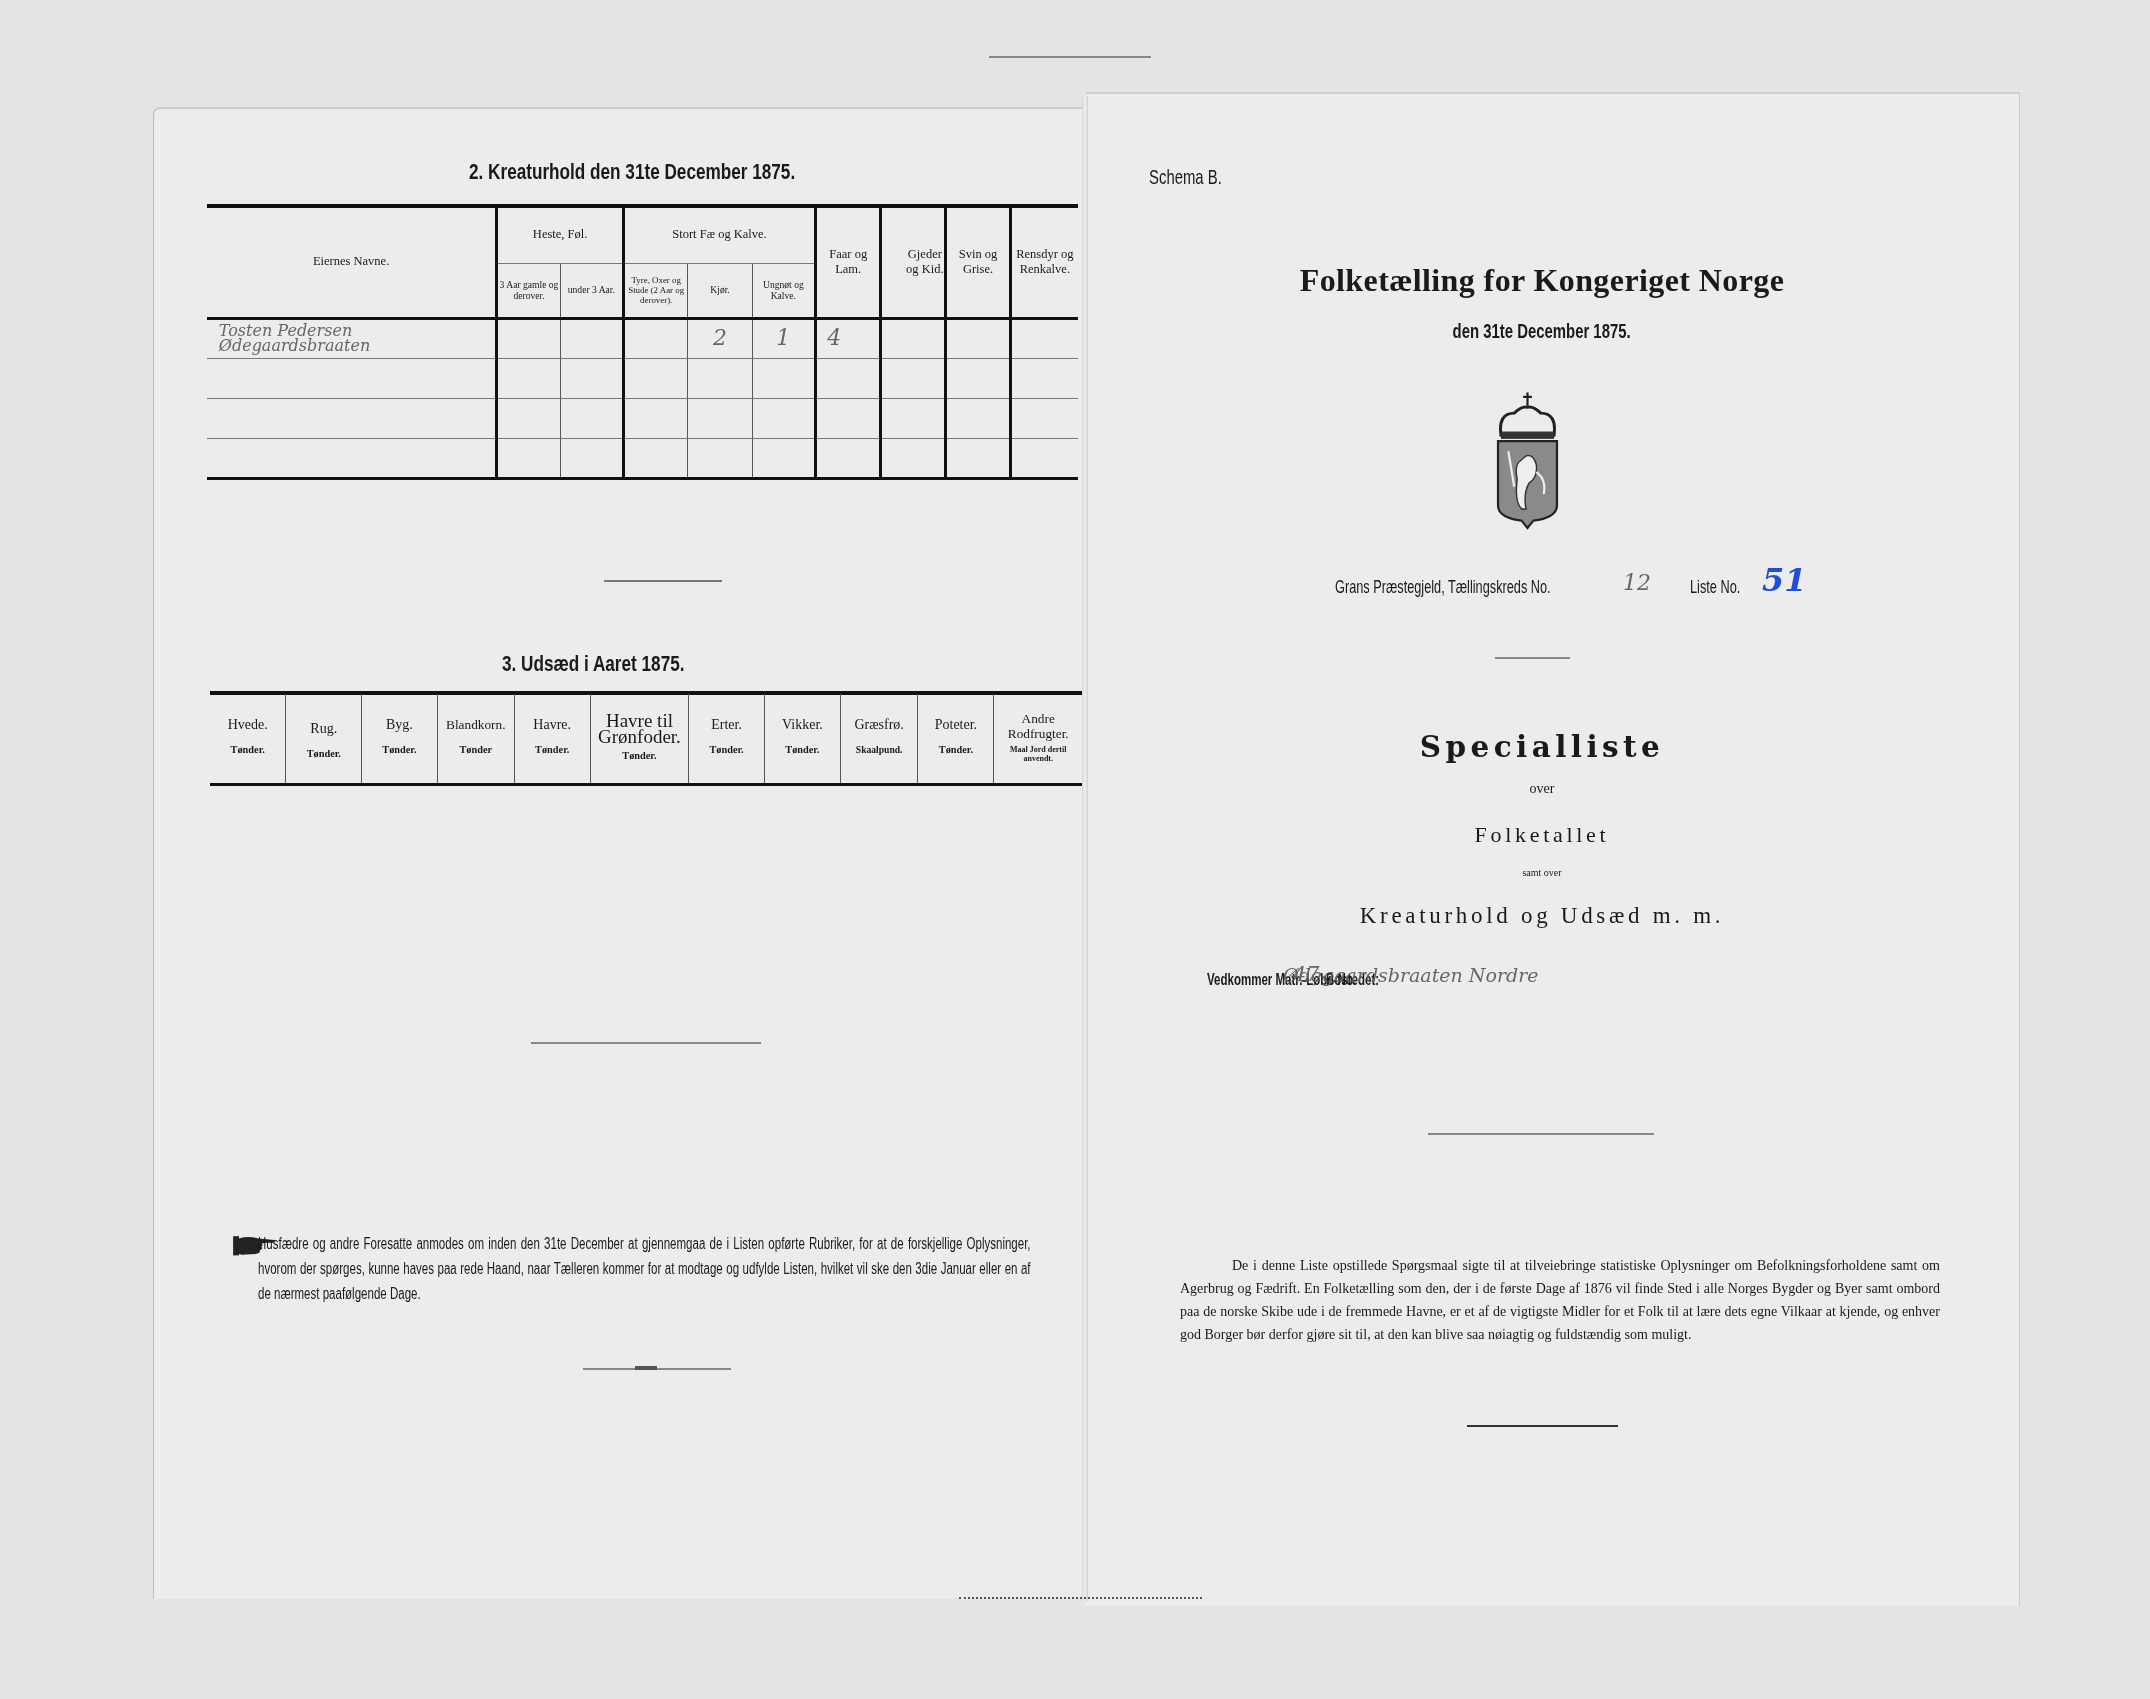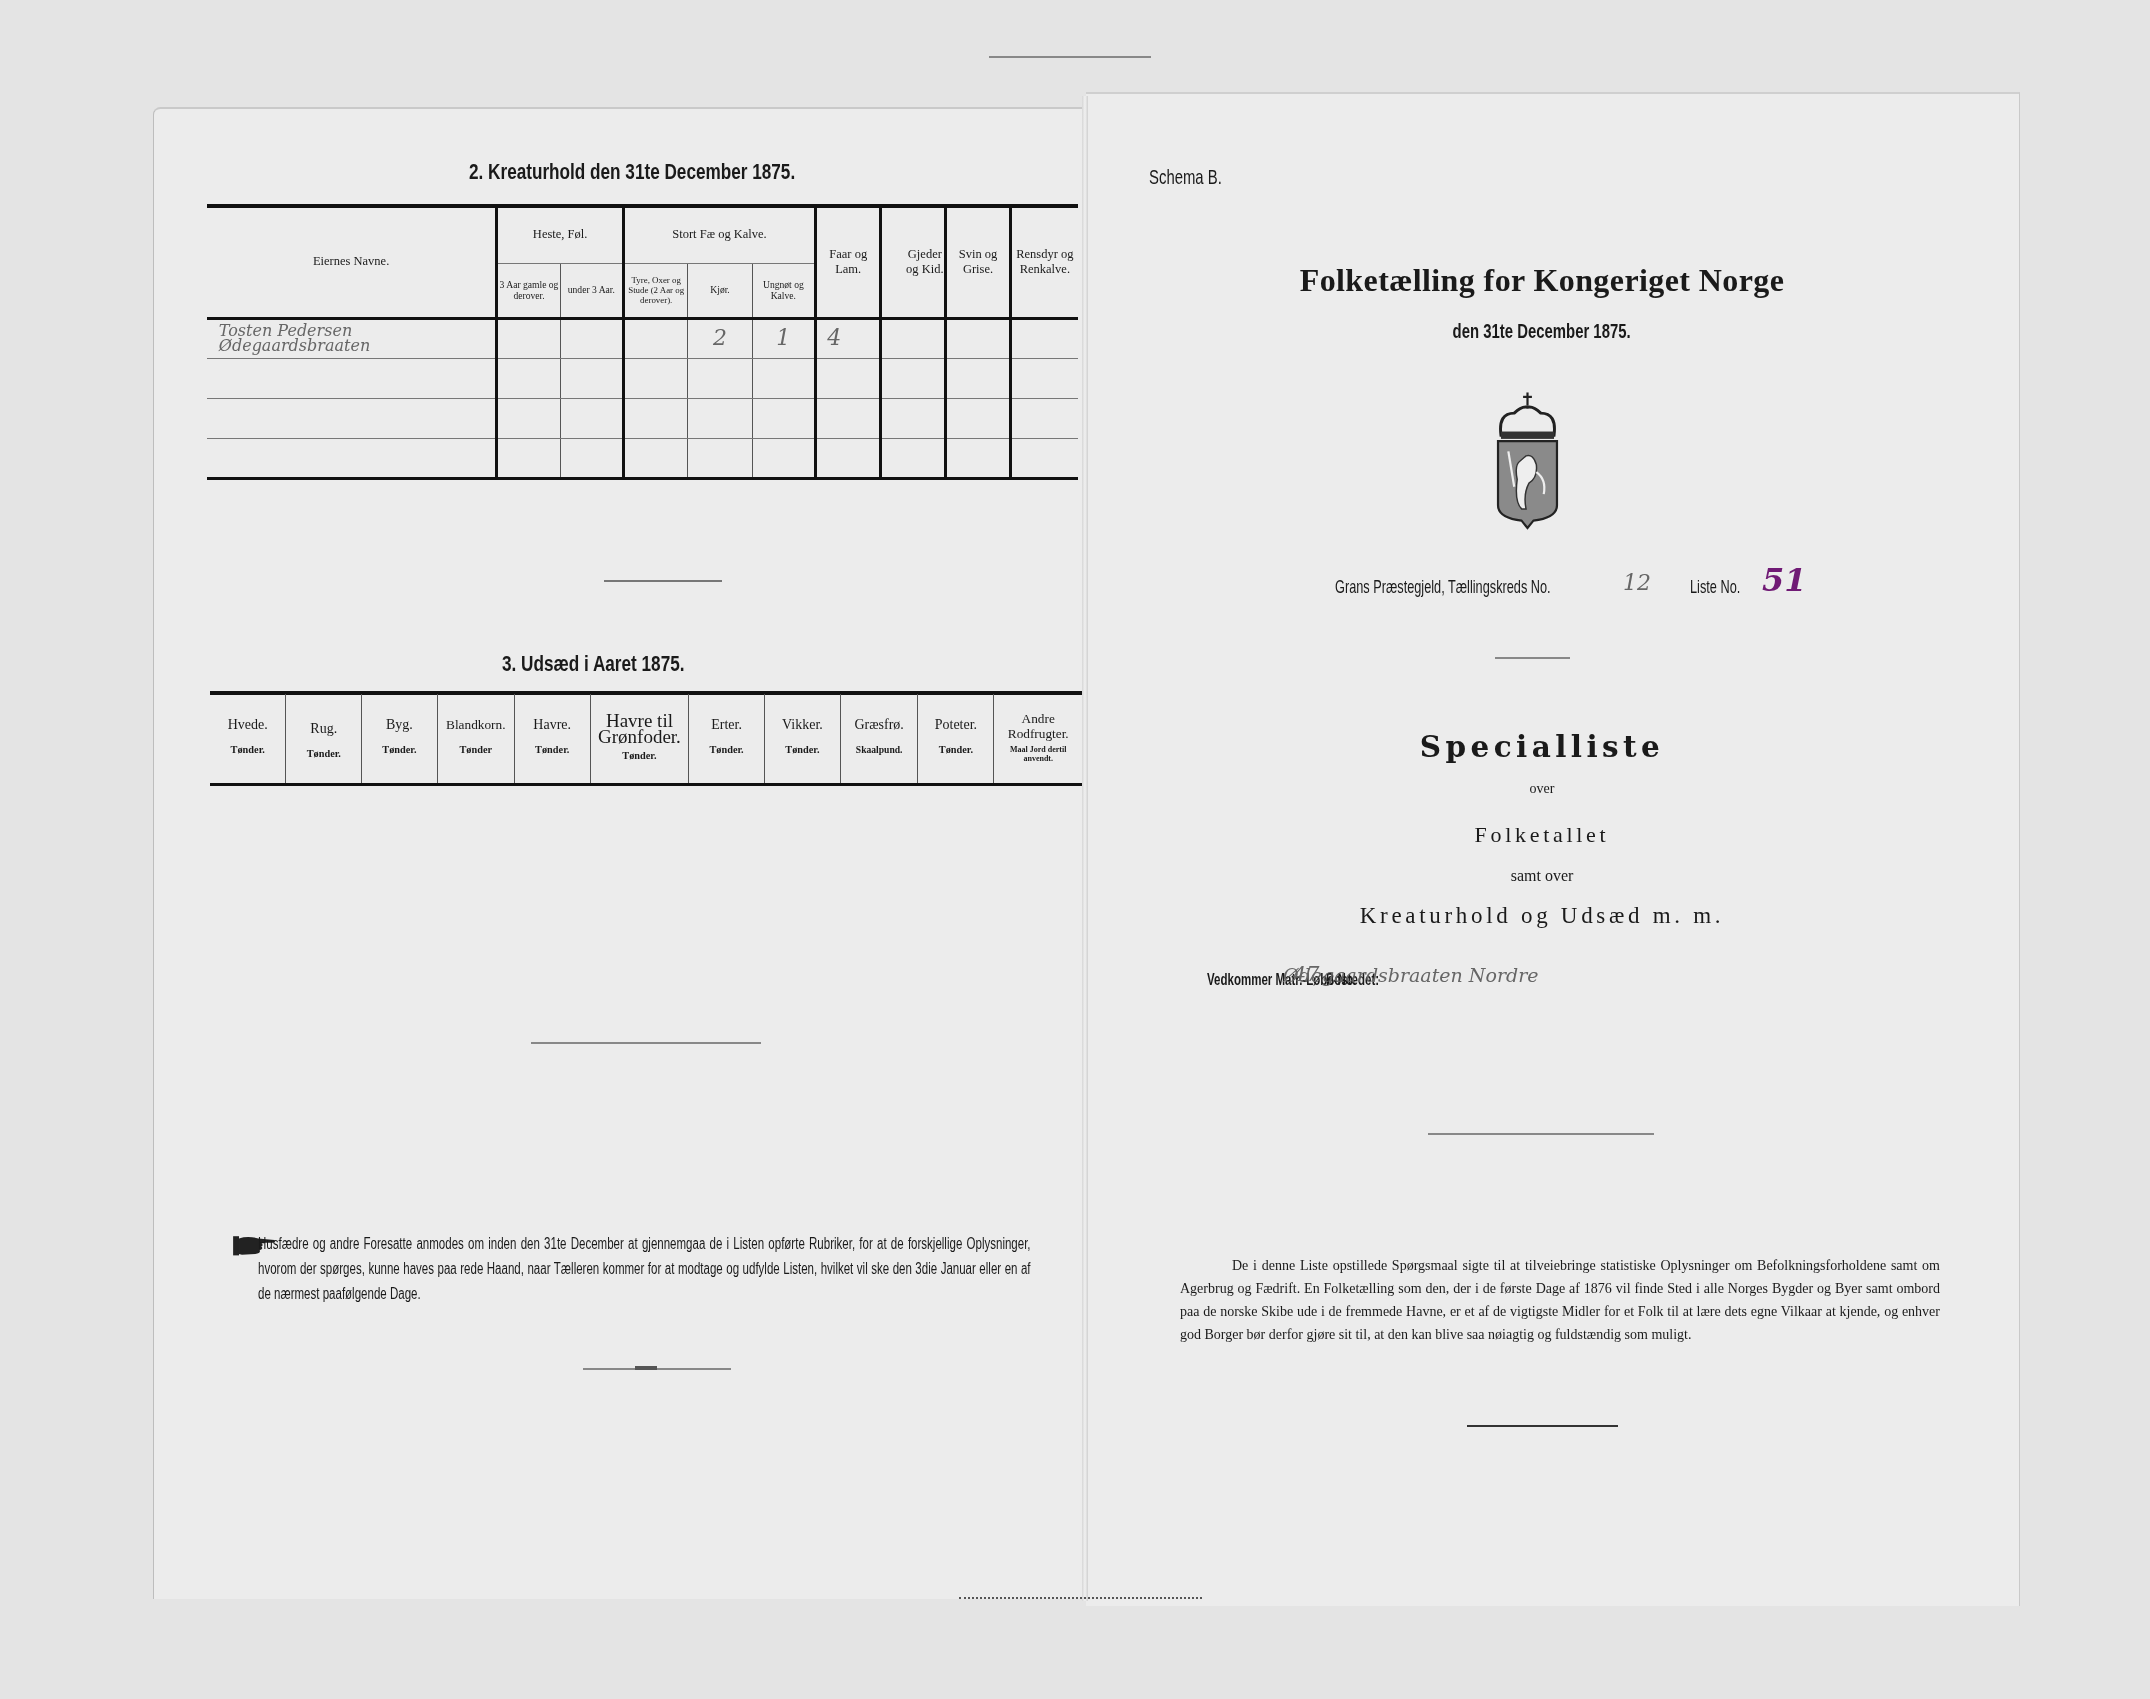--- a/index.html
+++ b/index.html
@@ -208,28 +208,28 @@
   <rect x="12" y="55" width="72" height="10" fill="#333"></rect>
   <path d="M8 68 L88 68 L88 155 Q88 172 56 176 L48 186 L40 176 Q8 172 8 155 Z" fill="#8a8a8a" stroke="#222" stroke-width="3"></path>
   <path d="M38 95 Q30 100 34 120 Q30 150 40 160 L46 160 Q42 140 50 125 Q62 118 60 100 Q56 85 46 88 Z" fill="#eee" stroke="#333" stroke-width="2"></path>
   <path d="M60 110 Q74 120 70 140" fill="none" stroke="#eee" stroke-width="3"></path>
   <line x1="22" y1="82" x2="30" y2="130" stroke="#eee" stroke-width="3"></line>
 </svg>
 
 <div class="abs cond" style="left:1335px;top:577px;font-size:17.7px;">Grans Præstegjeld, Tællingskreds No.</div>
 <div class="abs hand" style="left:1623px;top:570px;font-size:22px;">12</div>
 <div class="abs cond" style="left:1690px;top:577px;font-size:17.7px;">Liste No.</div>
-<div class="abs hand" style="left:1762px;top:561px;font-size:32px;color:#701a75;font-weight:bold;">51</div>
+<div class="abs hand" style="left:1762px;top:561px;font-size:32px;color:#1d4ed8;font-weight:bold;">51</div>
 
 <div class="abs" style="left:1495px;top:657px;width:75px;height:1.5px;background:#888;"></div>
 
 <div class="abs center" style="left:1343px;top:729px;width:398px;font-size:29.5px;font-weight:bold;letter-spacing:4.4px;font-family:'DejaVu Serif',serif;">Specialliste</div>
 <div class="abs center" style="left:1468px;top:781px;width:148px;font-size:14px;">over</div>
 <div class="abs center" style="left:1402px;top:822px;width:280px;font-size:22px;letter-spacing:3.7px;">Folketallet</div>
-<div class="abs center" style="left:1468px;top:867px;width:148px;font-size:16px;">samt over</div>
+<div class="abs center" style="left:1468px;top:867px;width:148px;font-size:10px;">samt over</div>
 <div class="abs center" style="left:1247px;top:903px;width:590px;font-size:23px;letter-spacing:3.7px;">Kreaturhold og Udsæd m. m.</div>
 
 <div class="abs cond" style="left:1207px;top:971px;font-size:16px;font-weight:bold;">Vedkommer Matr.-Løbe-No.</div>
 <div class="abs hand" style="left:1291px;top:962px;font-size:20.7px;left:1293px;">47</div>
 <div class="abs cond" style="left:1326px;top:971px;font-size:16px;font-weight:bold;">Bostedet:</div>
 <div class="abs hand" style="left:1283px;top:964px;font-size:19px;">Ødegaardsbraaten Nordre</div>
 
 <div class="abs" style="left:1428px;top:1133px;width:226px;height:1.5px;background:#888;"></div>
 
 <div class="abs body-text" style="left:1180px;top:1254px;width:760px;font-size:14px;line-height:23px;text-indent:52px;">De i denne Liste opstillede Spørgsmaal sigte til at tilveiebringe statistiske Oplysninger om Befolkningsforholdene samt om Agerbrug og Fædrift. En Folketælling som den, der i de første Dage af 1876 vil finde Sted i alle Norges Bygder og Byer samt ombord paa de norske Skibe ude i de fremmede Havne, er et af de vigtigste Midler for et Folk til at lære dets egne Vilkaar at kjende, og enhver god Borger bør derfor gjøre sit til, at den kan blive saa nøiagtig og fuldstændig som muligt.</div>

